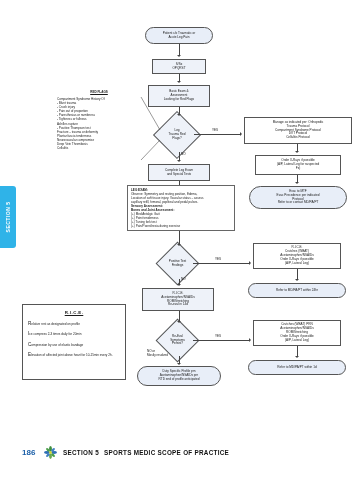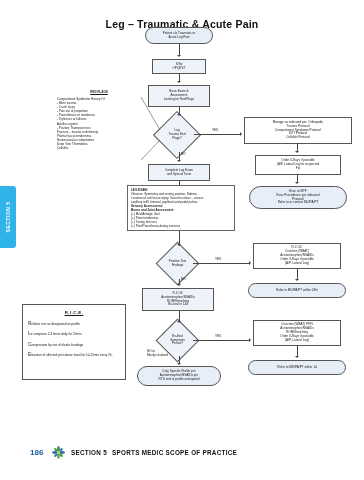--- a/index.html
+++ b/index.html
@@ -89,36 +89,35 @@
     border-left:2px solid transparent;border-right:2px solid transparent;
     border-top:2.6px solid #444;
   }
   .arrow.right{
     border-top:2px solid transparent;border-bottom:2px solid transparent;
     border-left:2.6px solid #444;border-right:0;
   }
   .elabel{position:absolute;font-size:3px;color:#111;white-space:nowrap;}
 
   
-  .footer{position:absolute;left:8px;top:444px;width:292px;height:22px;}
+  .footer{position:absolute;left:0;top:444px;width:292px;height:22px;}
   .pg{position:absolute;left:22px;top:4px;font-size:8px;font-weight:bold;color:#1b5fa8;}
   .logo{position:absolute;left:44px;top:2px;width:13px;height:13px;}
   .foottext{position:absolute;left:63px;top:5px;font-size:6.3px;font-weight:bold;letter-spacing:.3px;color:#111;}
   .foottext .sp{display:inline-block;width:5px;}
 </style>
 </head>
 <body>
 
 <div class="page">
 
   <div class="section-tab">
     <span>SECTION 5</span>
   </div>
 
-  <div class="title">Leg – Traumatic &amp; Acute Pain</div>
 
   <div class="node term" style="left:145px;top:27px;width:68px;height:17px;">
     <div class="lines">
         <div>Patient c/o Traumatic or</div>
         <div>Acute Leg Pain</div>
       </div>
   </div>
 
   <div class="node" style="left:152px;top:59px;width:54px;height:15px;">
     <div class="lines">

